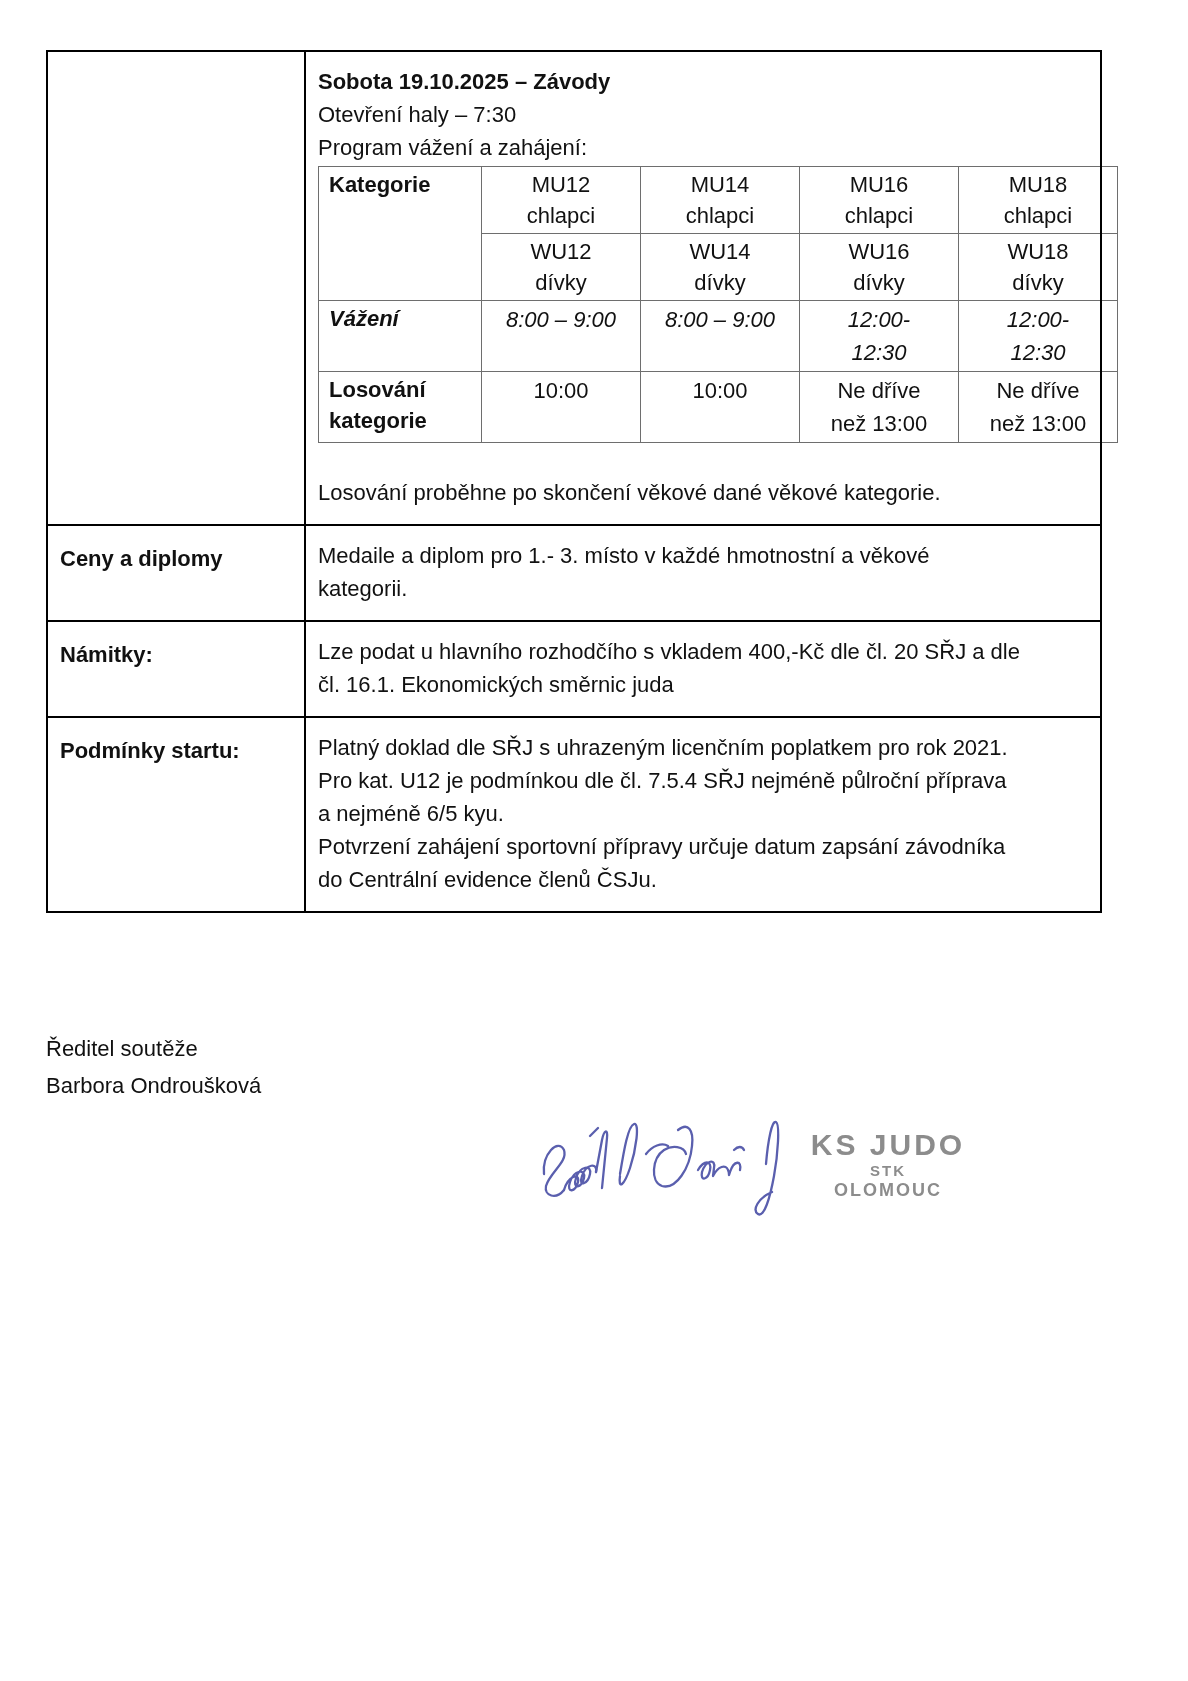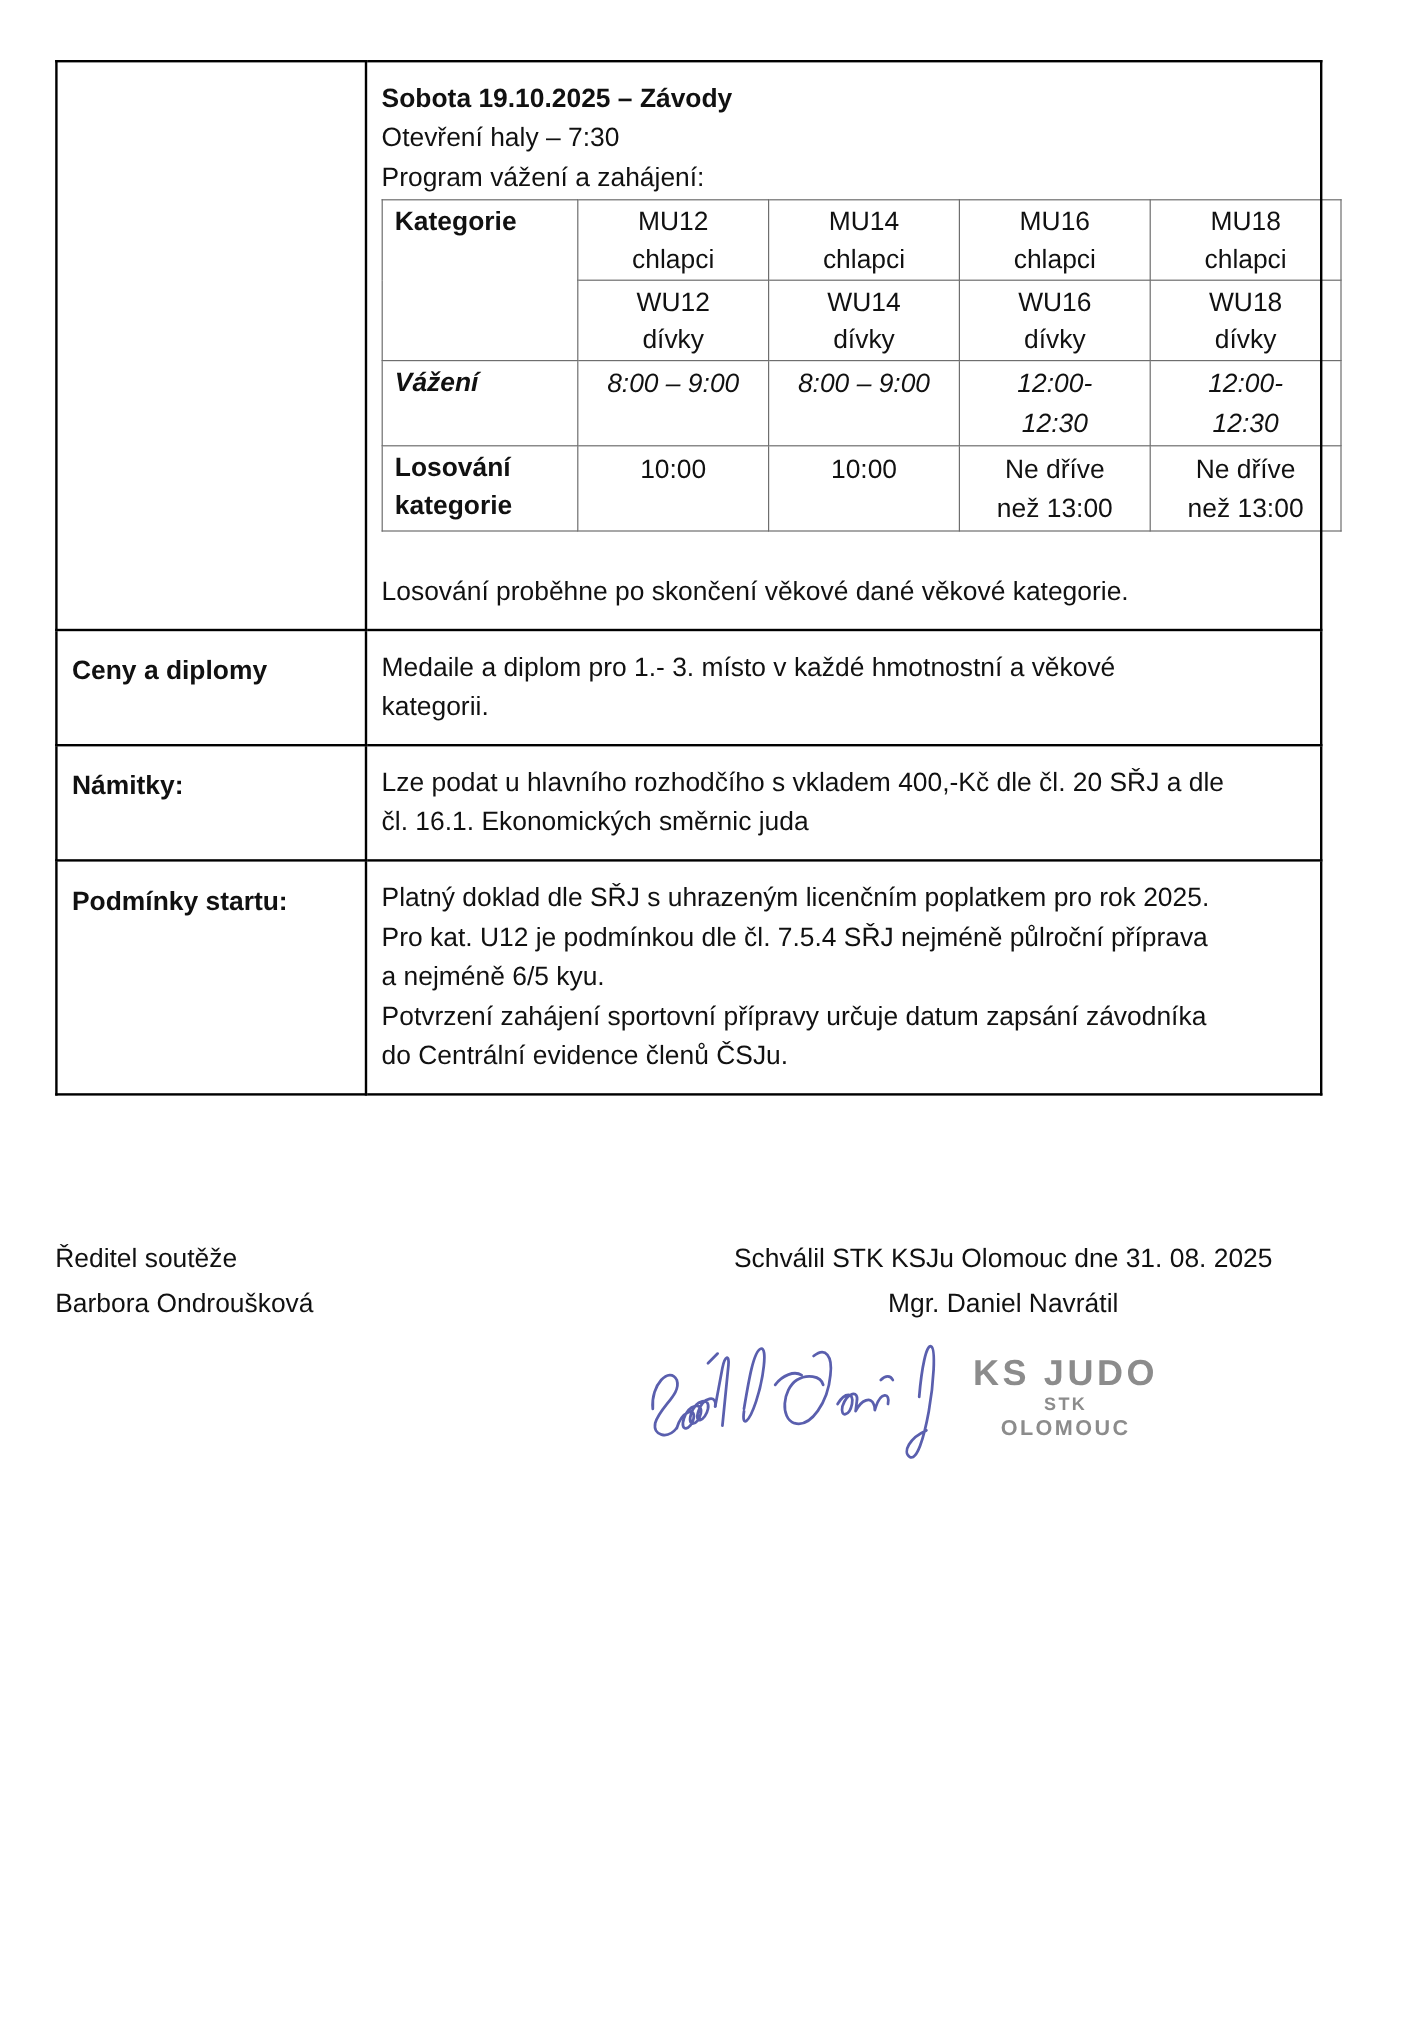--- a/index.html
+++ b/index.html
@@ -227,39 +227,35 @@
       <td class="olabel">Námitky:</td>
       <td class="ocontent">
             <div class="line">Lze podat u hlavního rozhodčího s vkladem 400,-Kč dle čl. 20 SŘJ a dle</div>
             <div class="line">čl. 16.1. Ekonomických směrnic juda</div>
           </td>
     </tr>
 
     <tr>
       <td class="olabel">Podmínky startu:</td>
       <td class="ocontent">
-            <div class="line">Platný doklad dle SŘJ s uhrazeným licenčním poplatkem pro rok 2025.</div>
+            <div class="line">Platný doklad dle SŘJ s uhrazeným licenčním poplatkem pro rok 2021.</div>
             <div class="line">Pro kat. U12 je podmínkou dle čl. 7.5.4 SŘJ nejméně půlroční příprava</div>
             <div class="line">a nejméně 6/5 kyu.</div>
             <div class="line">Potvrzení zahájení sportovní přípravy určuje datum zapsání závodníka</div>
             <div class="line">do Centrální evidence členů ČSJu.</div>
           </td>
     </tr>
   </tbody>
     </table>
 
   <div class="footer-left">
     <div>Ředitel soutěže</div>
     <div>Barbora Ondroušková</div>
   </div>
 
-  <div class="footer-right">
-    <div>Schválil STK KSJu Olomouc dne 31. 08. 2025</div>
-    <div>Mgr. Daniel Navrátil</div>
-  </div>
 
   <svg class="signature" viewBox="0 0 272 140" xmlns="http://www.w3.org/2000/svg">
     <g fill="none" stroke-width="2.3" stroke-linecap="round" stroke-linejoin="round" stroke="#5a5fae">
       <path d="M16,66 C14,46 30,30 36,42 C40,54 22,64 18,78 C16,88 28,92 36,82"></path>
       <path d="M36,82 C40,68 52,64 50,74 C48,84 38,86 42,74 C46,62 58,60 56,70 C54,80 44,82 48,70 C52,58 64,56 62,66 C60,76 50,80 54,68 C58,56 70,54 68,64"></path>
       <path d="M68,64 L74,32 C76,22 80,20 79,30 L74,80"></path>
       <path d="M62,28 L70,20"></path>
       <path d="M92,66 C96,42 100,18 106,16 C112,14 108,42 102,60 C96,78 90,82 92,68"></path>
       <path d="M150,22 C160,14 166,22 164,38 C162,60 148,82 134,78 C122,74 124,50 136,42 C144,37 156,38 158,46"></path>
       <path d="M118,46 C124,38 134,34 140,38"></path>

